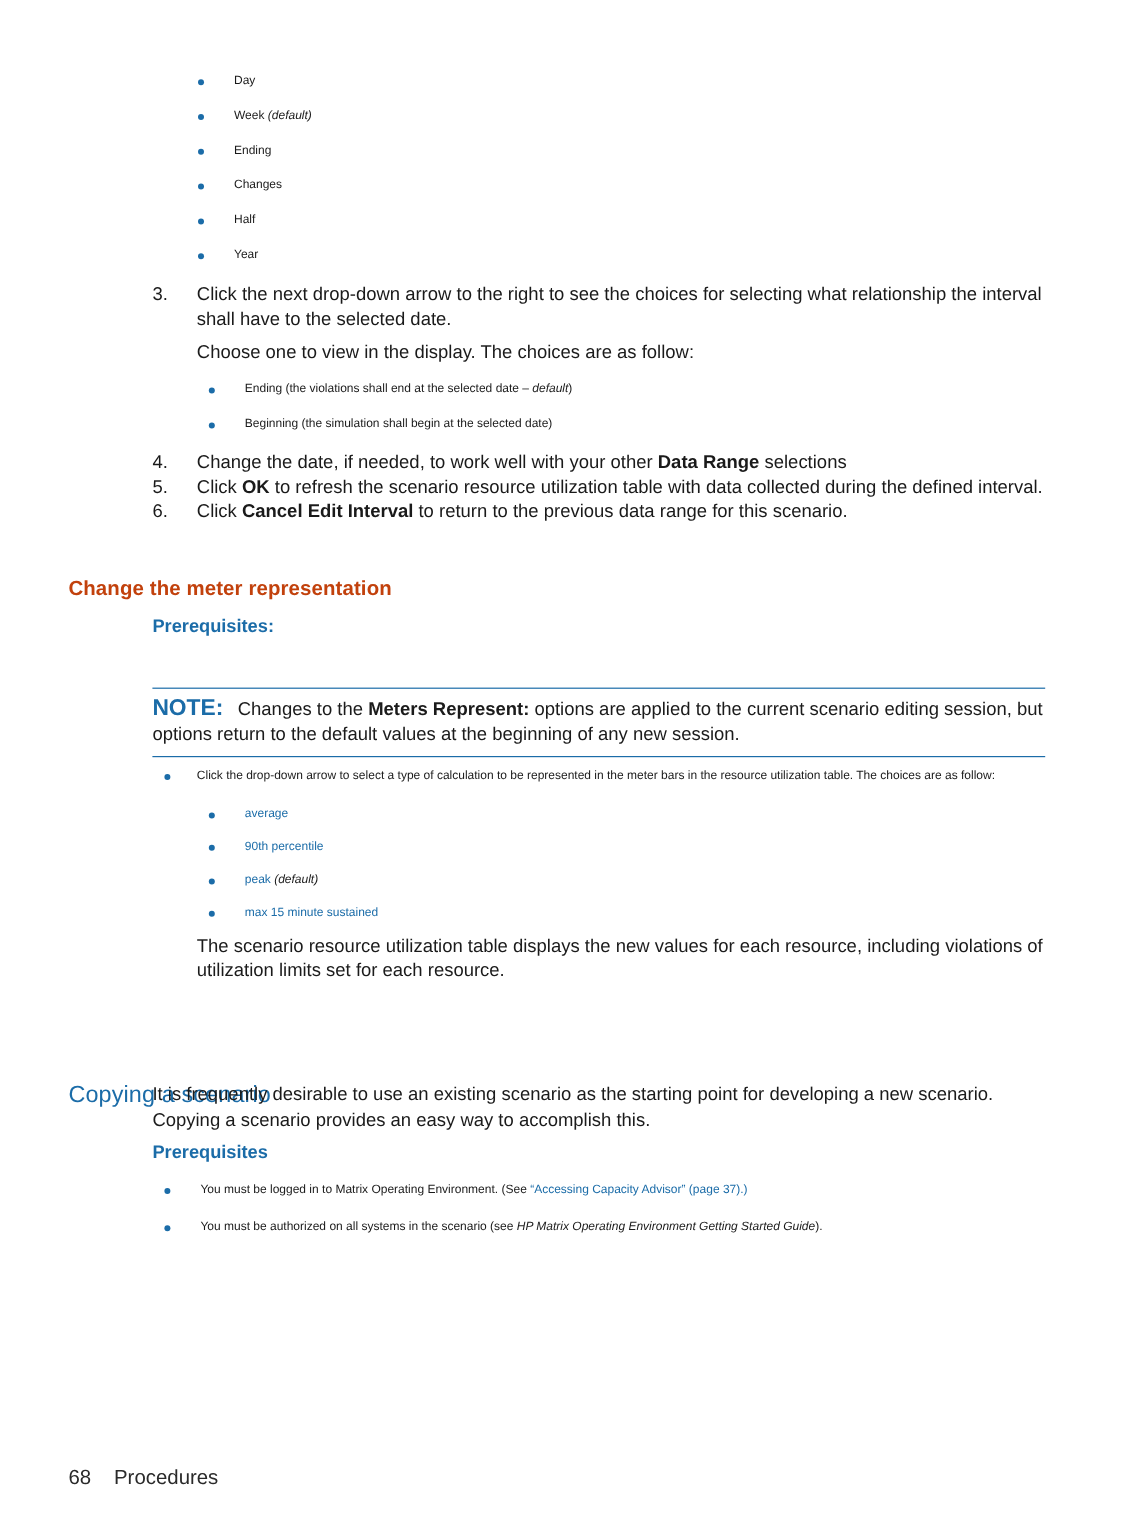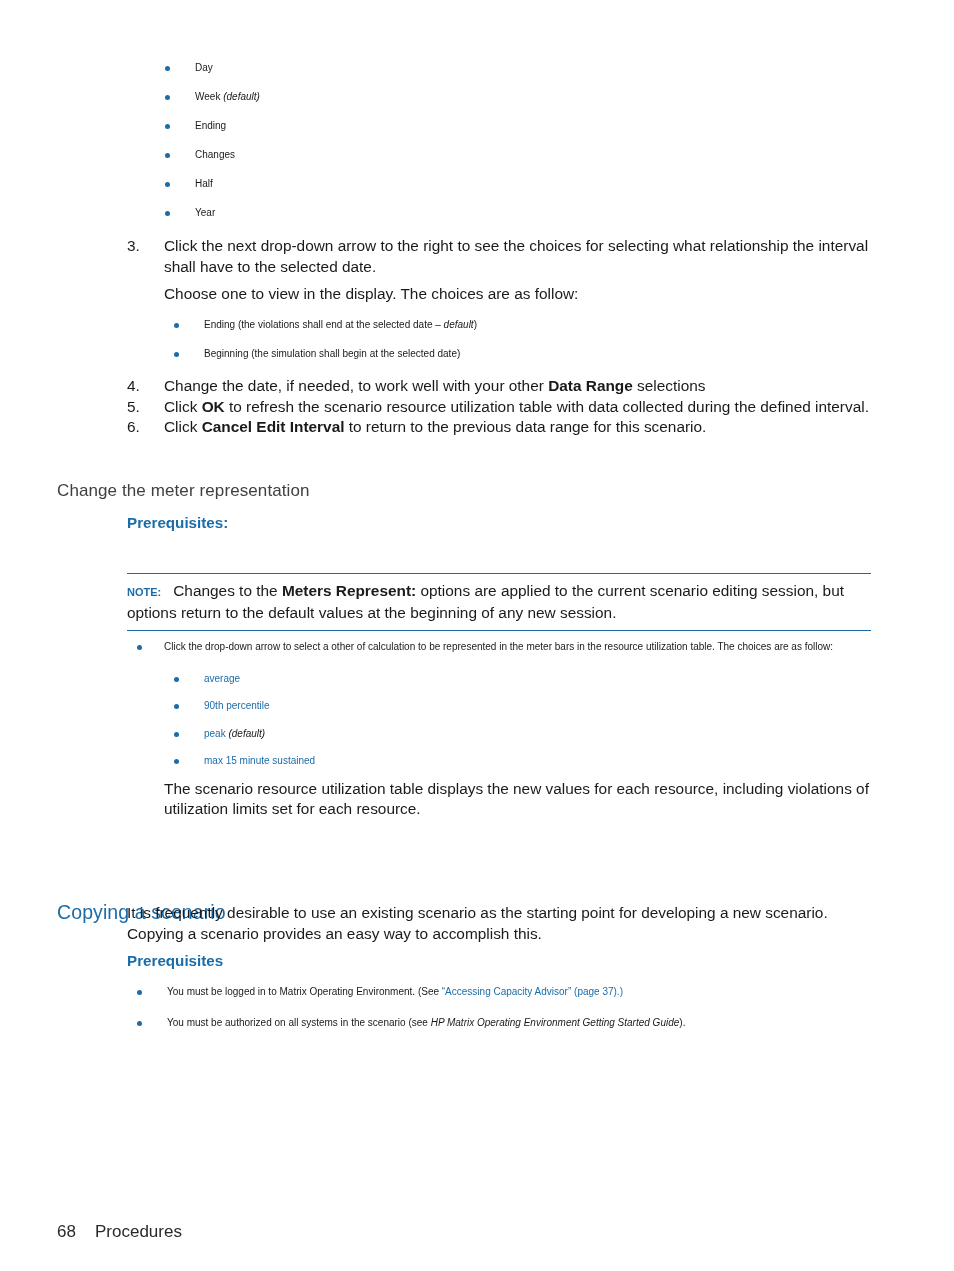--- a/index.html
+++ b/index.html
@@ -84,42 +84,42 @@
   
   h2.sec {
     font-size: 19.5px;
     font-weight: normal;
     color: #1b6ca8;
     margin: 0;
     letter-spacing: 0.1px;
   }
   h3.sub {
     font-size: 17px;
-    font-weight: normal;
-    color: #404040;
+    font-weight: bold;
+    color: #c2410c;
     margin: 0;
     letter-spacing: 0.1px;
   }
   .prereq-h {
     font-size: 15.2px;
     font-weight: bold;
     color: #1b6ca8;
     margin: 0;
   }
 
   
   .note-box {
     border-top: 1.4px solid #1b6ca8;
     border-bottom: 1.4px solid #1b6ca8;
     padding: 7px 0 7px 0;
   }
   .note-label {
     font-weight: bold;
     color: #1b6ca8;
-    font-size: 11px;
+    font-size: 19px;
   }
 
   
   .blk { position: absolute; }
 
   
   .footer {
     position: absolute;
     left: 57px;
     top: 1222px;
@@ -186,21 +186,21 @@
 
   <div class="note-box blk" style="left:127px; top:573px; width:744px;">
     <div class="body-text" style="line-height:20.5px;">
       <span class="note-label">NOTE:</span><span style="display:inline-block;width:12px;"></span><span>Changes to the </span><span class="bold">Meters Represent:</span><span> options are applied to the current scenario editing session, but options return to the default values at the beginning of any new session.</span>
     </div>
   </div>
 
   <div class="blk" style="left:127px; top:637px; width:748px;">
     <ul class="bl" style="padding-left:0;">
       <li style="padding-left:37px; margin-bottom:0;">
-        <span>Click the drop-down arrow to select a other of calculation to be represented in the meter bars in the resource utilization table. The choices are as follow:</span>
+        <span>Click the drop-down arrow to select a type of calculation to be represented in the meter bars in the resource utilization table. The choices are as follow:</span>
       </li>
     </ul>
     <ul class="bl tight" style="margin-top:11px; padding-left:37px;">
       <li><span class="blue">average</span></li>
       <li><span class="blue">90th percentile</span></li>
       <li><span class="blue">peak</span> <span class="ital">(default)</span></li>
       <li><span class="blue">max 15 minute sustained</span></li>
     </ul>
     <div class="body-text" style="padding-left:37px; margin-top:3px;">The scenario resource utilization table displays the new values for each resource, including violations of utilization limits set for each resource.</div>
   </div>

